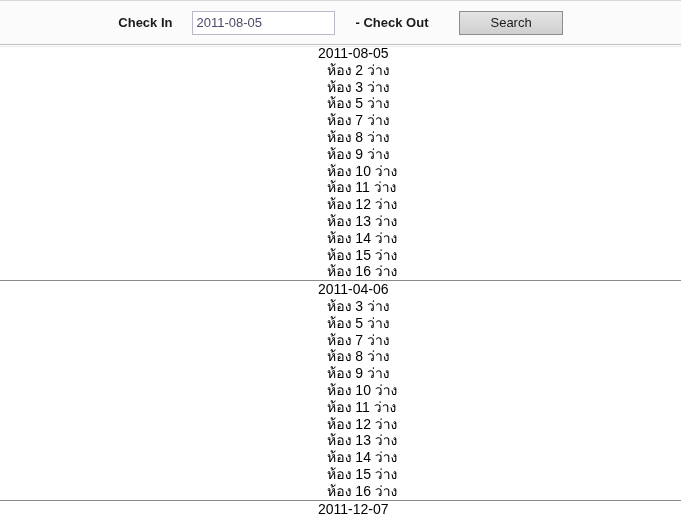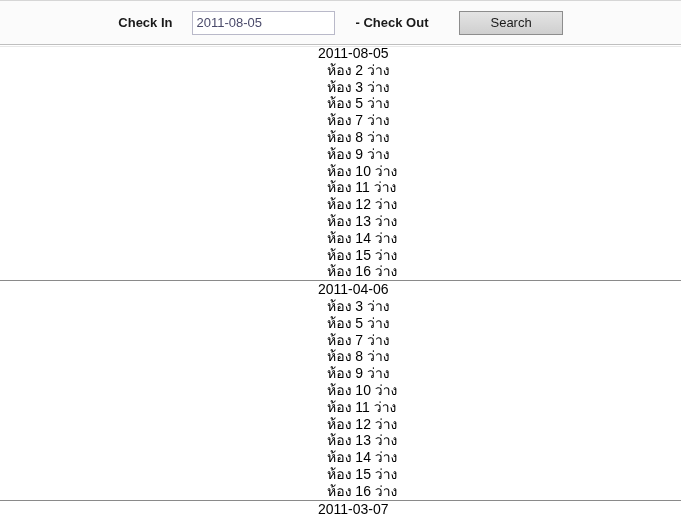--- a/index.html
+++ b/index.html
@@ -146,16 +146,16 @@
         <div class="room-line">ห้อง 11 ว่าง</div>
         <div class="room-line">ห้อง 12 ว่าง</div>
         <div class="room-line">ห้อง 13 ว่าง</div>
         <div class="room-line">ห้อง 14 ว่าง</div>
         <div class="room-line">ห้อง 15 ว่าง</div>
         <div class="room-line">ห้อง 16 ว่าง</div>
       </div>
     </div>
     <div class="day-block">
       <div class="day-inner">
-        <div class="day-date">2011-03-07</div>
+        <div class="day-date">2011-12-07</div>
       </div>
     </div>
   </div>
 
 </body></html>

